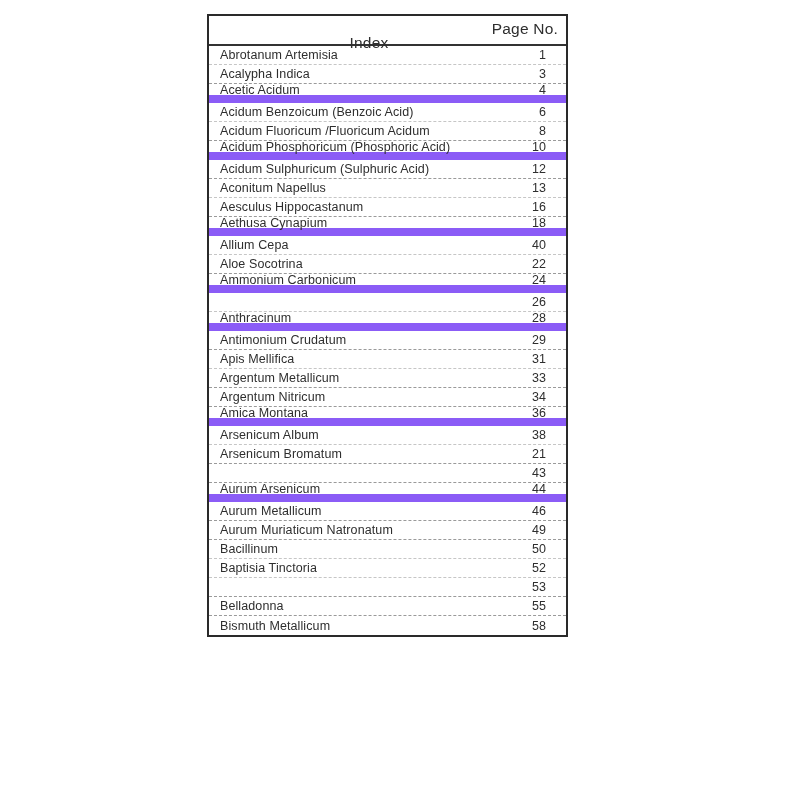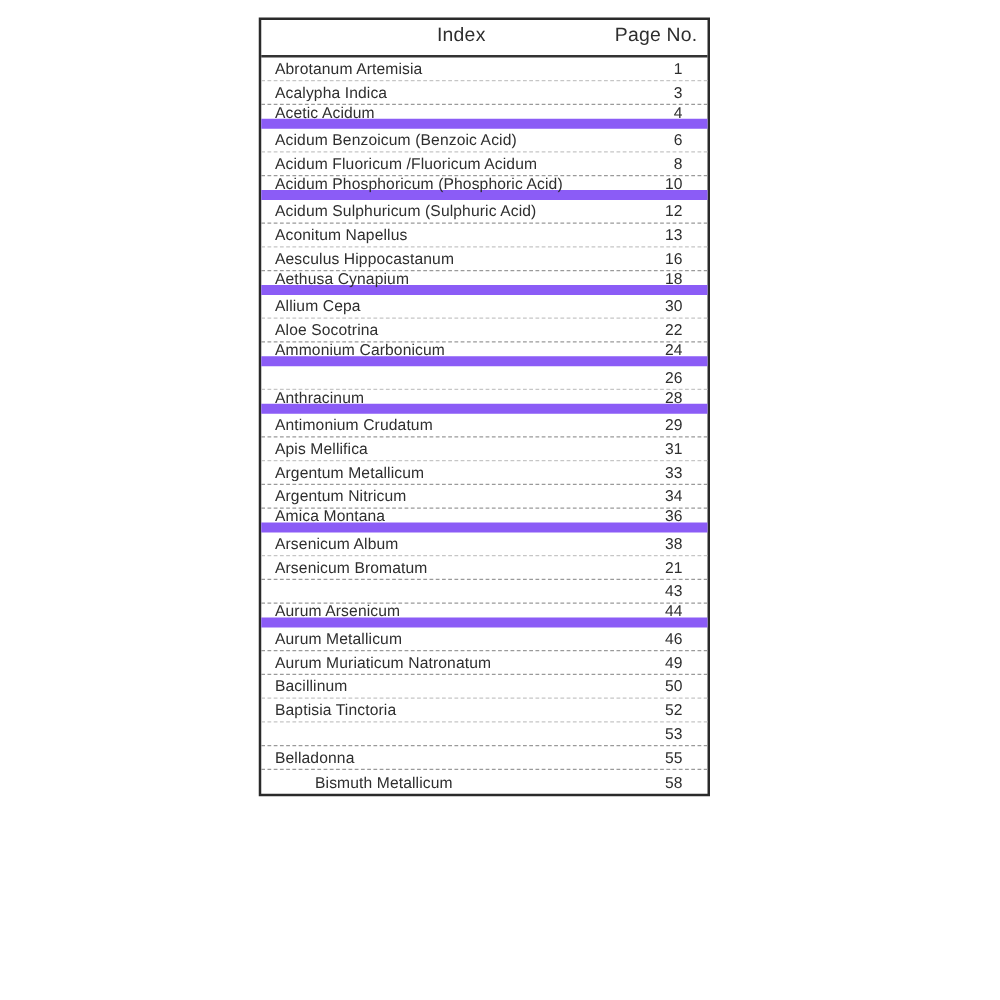--- a/index.html
+++ b/index.html
@@ -27,21 +27,21 @@
     filter: blur(0.25px);
   }
   .thead {
     position: relative;
     height: 28px;
     border-bottom: 2px solid #333333;
   }
   .h-index {
     position: absolute;
     left: 160px;
-    top: 4px;
+    top: 18px;
     transform: translateX(-50%);
     font-size: 15.5px;
     letter-spacing: 0.2px;
     white-space: nowrap;
   }
   .h-page {
     position: absolute;
     right: 8px;
     top: 4px;
     font-size: 15.5px;
@@ -66,21 +66,21 @@
   .cell-page {
     flex: 0 0 70px;
     text-align: right;
     padding-right: 20px;
     font-size: 12.5px;
     box-sizing: border-box;
   }
   .div-faint  { border-bottom: 1px dashed #c6c6c6; }
   .div-medium { border-bottom: 1px dashed #9a9a9a; }
   .div-solid  { border-bottom: 8px solid #8b5cf6; }
-  .div-none   { border-bottom: none; padding-left: 32px; }
+  .div-none   { border-bottom: none; }
 </style>
 </head>
 <body>
 
 <div class="canvas">
   <div class="index-table">
     <div class="thead">
       <span class="h-index">Index</span>
       <span class="h-page">Page No.</span>
     </div>
@@ -130,21 +130,21 @@
     <span class="cell-page">16</span>
   </div>
 
   <div class="row div-solid">
     <span class="cell-name">Aethusa Cynapium</span>
     <span class="cell-page">18</span>
   </div>
 
   <div class="row div-faint">
     <span class="cell-name">Allium Cepa</span>
-    <span class="cell-page">30</span>
+    <span class="cell-page">40</span>
   </div>
 
   <div class="row div-medium">
     <span class="cell-name">Aloe Socotrina</span>
     <span class="cell-page">22</span>
   </div>
 
   <div class="row div-solid">
     <span class="cell-name">Ammonium Carbonicum</span>
     <span class="cell-page">24</span>

